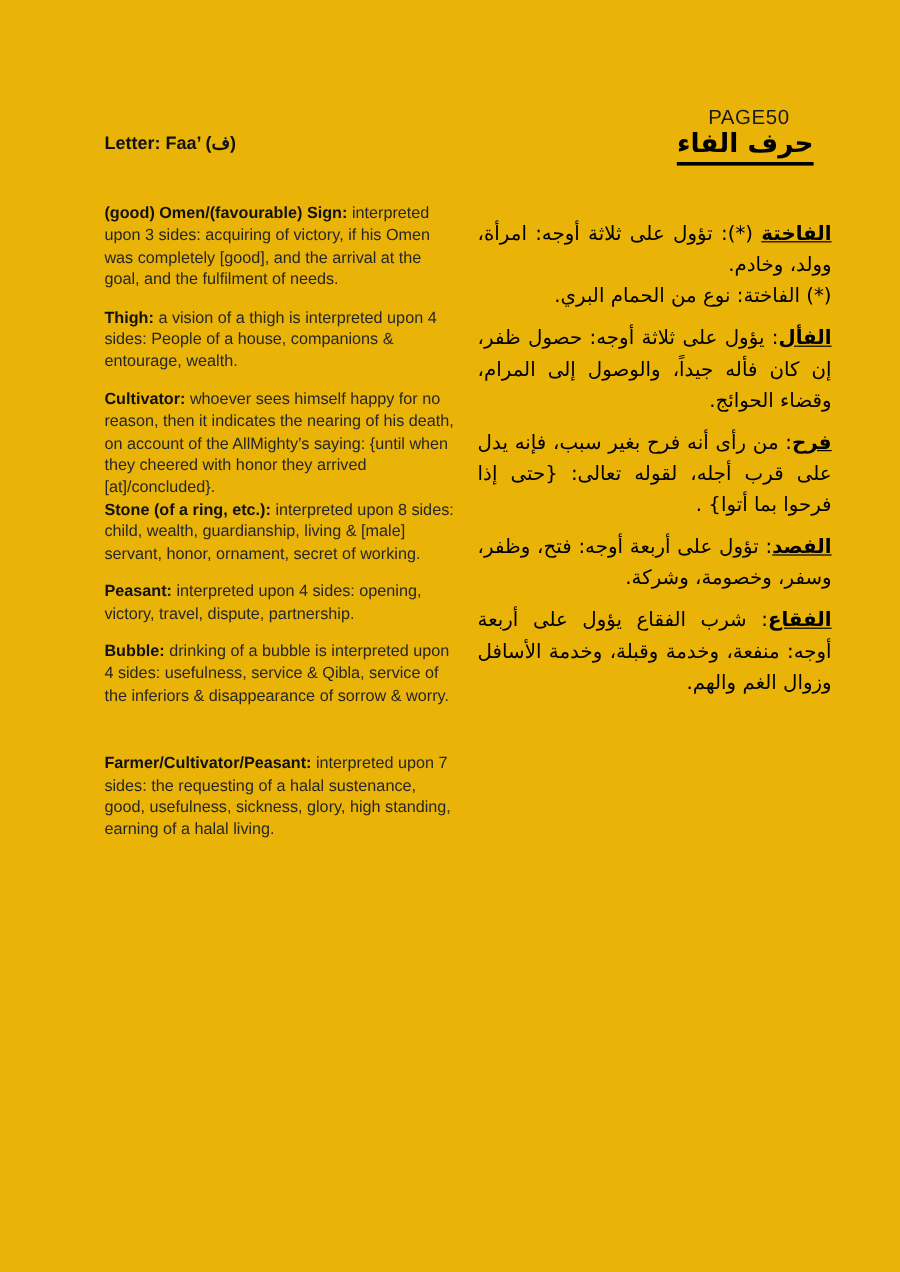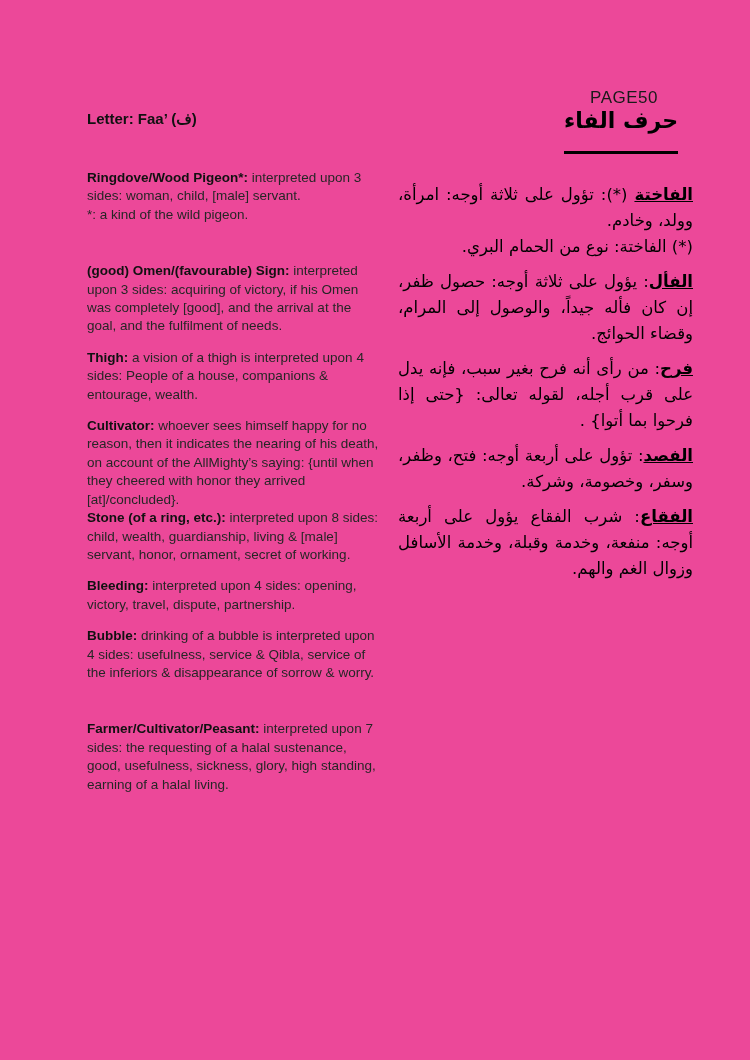--- a/index.html
+++ b/index.html
@@ -1,20 +1,20 @@
 <!DOCTYPE html>
 <html lang="en"><head>
 <meta charset="utf-8">
 <style>
   html, body { margin:0; padding:0; background:#ffffff; }
   .sheet {
     position:relative;
     width:750px;
     height:1060px;
-    background:#ec4899;
+    background:#eab308;
     font-family:"Liberation Sans", sans-serif;
     color:#222;
     overflow:hidden;
   }
   .page-label {
     position:absolute;
     top:88px;
     right:92px;
     font-size:17px;
     color:#1a1a1a;
@@ -23,21 +23,21 @@
   .ar-title {
     position:absolute;
     top:109px;
     right:72px;
     direction:rtl;
     font-family:"DejaVu Sans", sans-serif;
     font-size:22px;
     font-weight:bold;
     color:#000;
     border-bottom:3px solid #000;
-    padding-bottom:18px;
+    padding-bottom:2px;
     line-height:1.1;
   }
   .en-title {
     position:absolute;
     top:110px;
     left:87px;
     font-size:15px;
     font-weight:bold;
     color:#111;
   }
@@ -71,36 +71,32 @@
   .segment { margin:0; }
 </style>
 </head>
 <body>
 
 <div class="sheet">
   <div class="page-label">PAGE50</div>
   <div class="ar-title">حرف الفاء</div>
   <div class="en-title">Letter: Faa’ (ف)</div>
   <div class="col-en" id="col-en">
-      <div class="block gap-large">
-        <div class="segment"><b>Ringdove/Wood Pigeon*:</b><span> interpreted upon 3 sides: woman, child, [male] servant.</span></div>
-        <div class="segment"><span>*: a kind of the wild pigeon.</span></div>
-      </div>
       <div class="block">
         <div class="segment"><b>(good) Omen/(favourable) Sign:</b><span> interpreted upon 3 sides: acquiring of victory, if his Omen was completely [good], and the arrival at the goal, and the fulfilment of needs.</span></div>
       </div>
       <div class="block">
         <div class="segment"><b>Thigh:</b><span> a vision of a thigh is interpreted upon 4 sides: People of a house, companions &amp; entourage, wealth.</span></div>
       </div>
       <div class="block">
         <div class="segment"><b>Cultivator:</b><span> whoever sees himself happy for no reason, then it indicates the nearing of his death, on account of the AllMighty’s saying: {until when they cheered with honor they arrived [at]/concluded}.</span></div>
         <div class="segment"><b>Stone (of a ring, etc.):</b><span> interpreted upon 8 sides: child, wealth, guardianship, living &amp; [male] servant, honor, ornament, secret of working.</span></div>
       </div>
       <div class="block">
-        <div class="segment"><b>Bleeding:</b><span> interpreted upon 4 sides: opening, victory, travel, dispute, partnership.</span></div>
+        <div class="segment"><b>Peasant:</b><span> interpreted upon 4 sides: opening, victory, travel, dispute, partnership.</span></div>
       </div>
       <div class="block gap-large">
         <div class="segment"><b>Bubble:</b><span> drinking of a bubble is interpreted upon 4 sides: usefulness, service &amp; Qibla, service of the inferiors &amp; disappearance of sorrow &amp; worry.</span></div>
       </div>
       <div class="block">
         <div class="segment"><b>Farmer/Cultivator/Peasant:</b><span> interpreted upon 7 sides: the requesting of a halal sustenance, good, usefulness, sickness, glory, high standing, earning of a halal living.</span></div>
       </div>
     </div>
   <div class="col-ar" id="col-ar">
       <div class="block">

